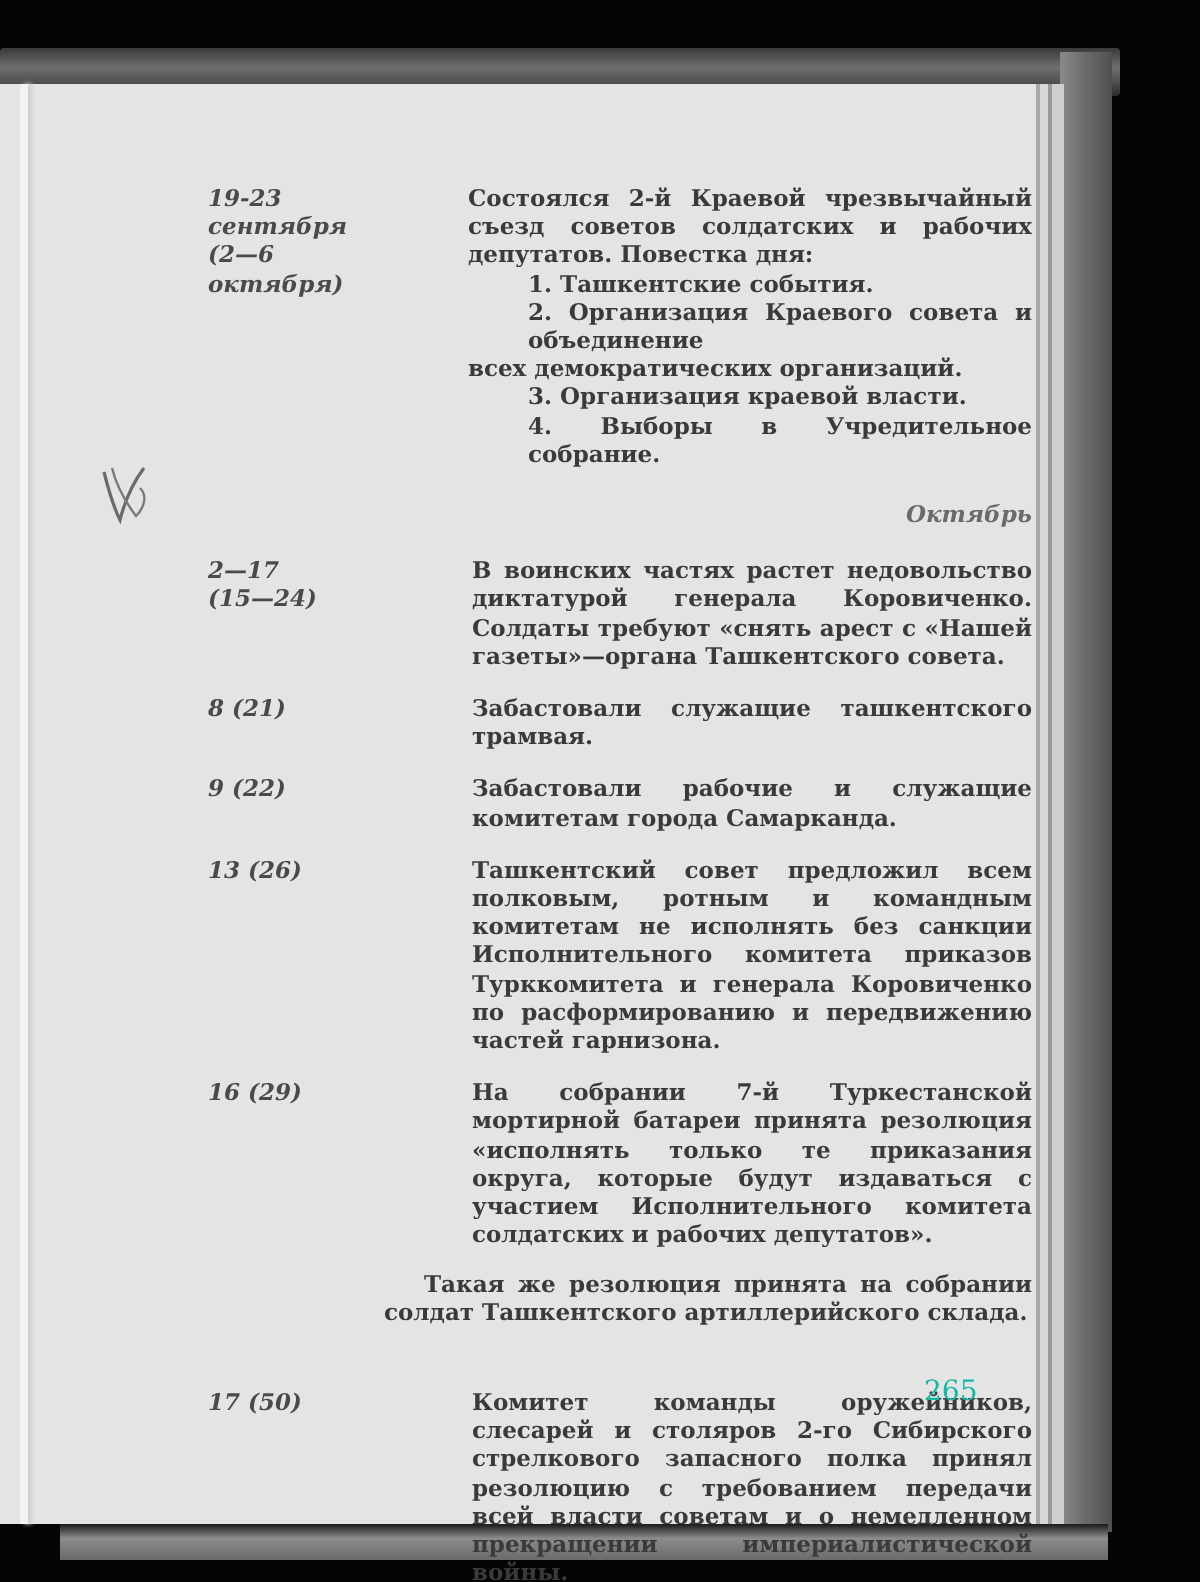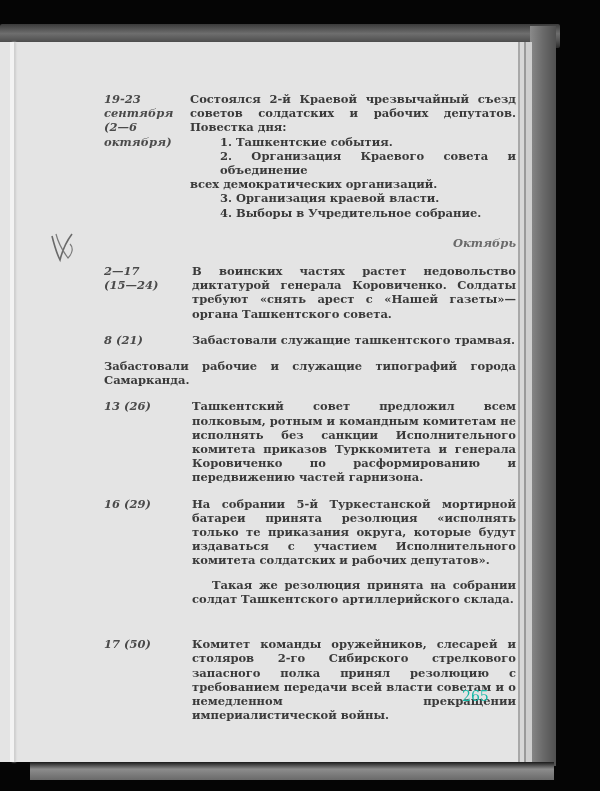--- a/index.html
+++ b/index.html
@@ -32,21 +32,21 @@
     }
     .content {
       position: absolute; left: 104px; top: 92px; width: 412px;
       color: #3a3a3a; font-size: 11.5px; line-height: 14.2px; font-weight: bold;
     }
     .entry { display: flex; margin-bottom: 12px; }
     .date {
       width: 88px; flex: none; font-style: italic; color: #4a4a4a;
       font-size: 11.5px;
     }
-    .text { flex: 1; text-align: justify; }
+    .text { flex: 1; text-align: justify; margin-left: 44px; }
     .first-entry .date { width: 86px; }
     .agenda { padding-left: 30px; }
     .agenda div { text-indent: 0; }
     .agenda .cont { margin-left: -30px; }
     .month {
       text-align: right; font-style: italic; color: #6a6a6a;
       margin: 16px 0 14px 60px; font-size: 11.5px;
     }
     .para-indent { text-indent: 20px; margin: 10px 0 31px 88px; text-align: justify; }
     .pencil {
@@ -98,31 +98,32 @@
     </div>
     <div class="text">В воинских частях растет недовольство диктатурой генерала Коровиченко. Солдаты требуют «снять арест с «Нашей газеты»—органа Ташкентского совета.</div>
   </div>
 
   <div class="entry">
     <div class="date">8 (21)</div>
     <div class="text">Забастовали служащие ташкентского трамвая.</div>
   </div>
 
   <div class="entry">
-    <div class="text">Забастовали рабочие и служащие типографий города Самарканда.</div>
+    <div class="date">9 (22)</div>
+    <div class="text">Забастовали рабочие и служащие комитетам города Самарканда.</div>
   </div>
 
   <div class="entry">
     <div class="date">13 (26)</div>
     <div class="text">Ташкентский совет предложил всем полковым, ротным и командным комитетам не исполнять без санкции Исполнительного комитета приказов Турккомитета и генерала Коровиченко по расформированию и передвижению частей гарнизона.</div>
   </div>
 
   <div class="entry" style="margin-bottom:0">
     <div class="date">16 (29)</div>
-    <div class="text">На собрании 5-й Туркестанской мортирной батареи принята резолюция «исполнять только те приказания округа, которые будут издаваться с участием Исполнительного комитета солдатских и рабочих депутатов».</div>
+    <div class="text">На собрании 7-й Туркестанской мортирной батареи принята резолюция «исполнять только те приказания округа, которые будут издаваться с участием Исполнительного комитета солдатских и рабочих депутатов».</div>
   </div>
   <div class="para-indent">Такая же резолюция принята на собрании солдат Ташкентского артиллерийского склада.</div>
 
   <div class="entry">
     <div class="date">17 (50)</div>
     <div class="text">Комитет команды оружейников, слесарей и столяров 2-го Сибирского стрелкового запасного полка принял резолюцию с требованием передачи всей власти советам и о немедленном прекращении империалистической войны.</div>
   </div>
 
 </div>
 

